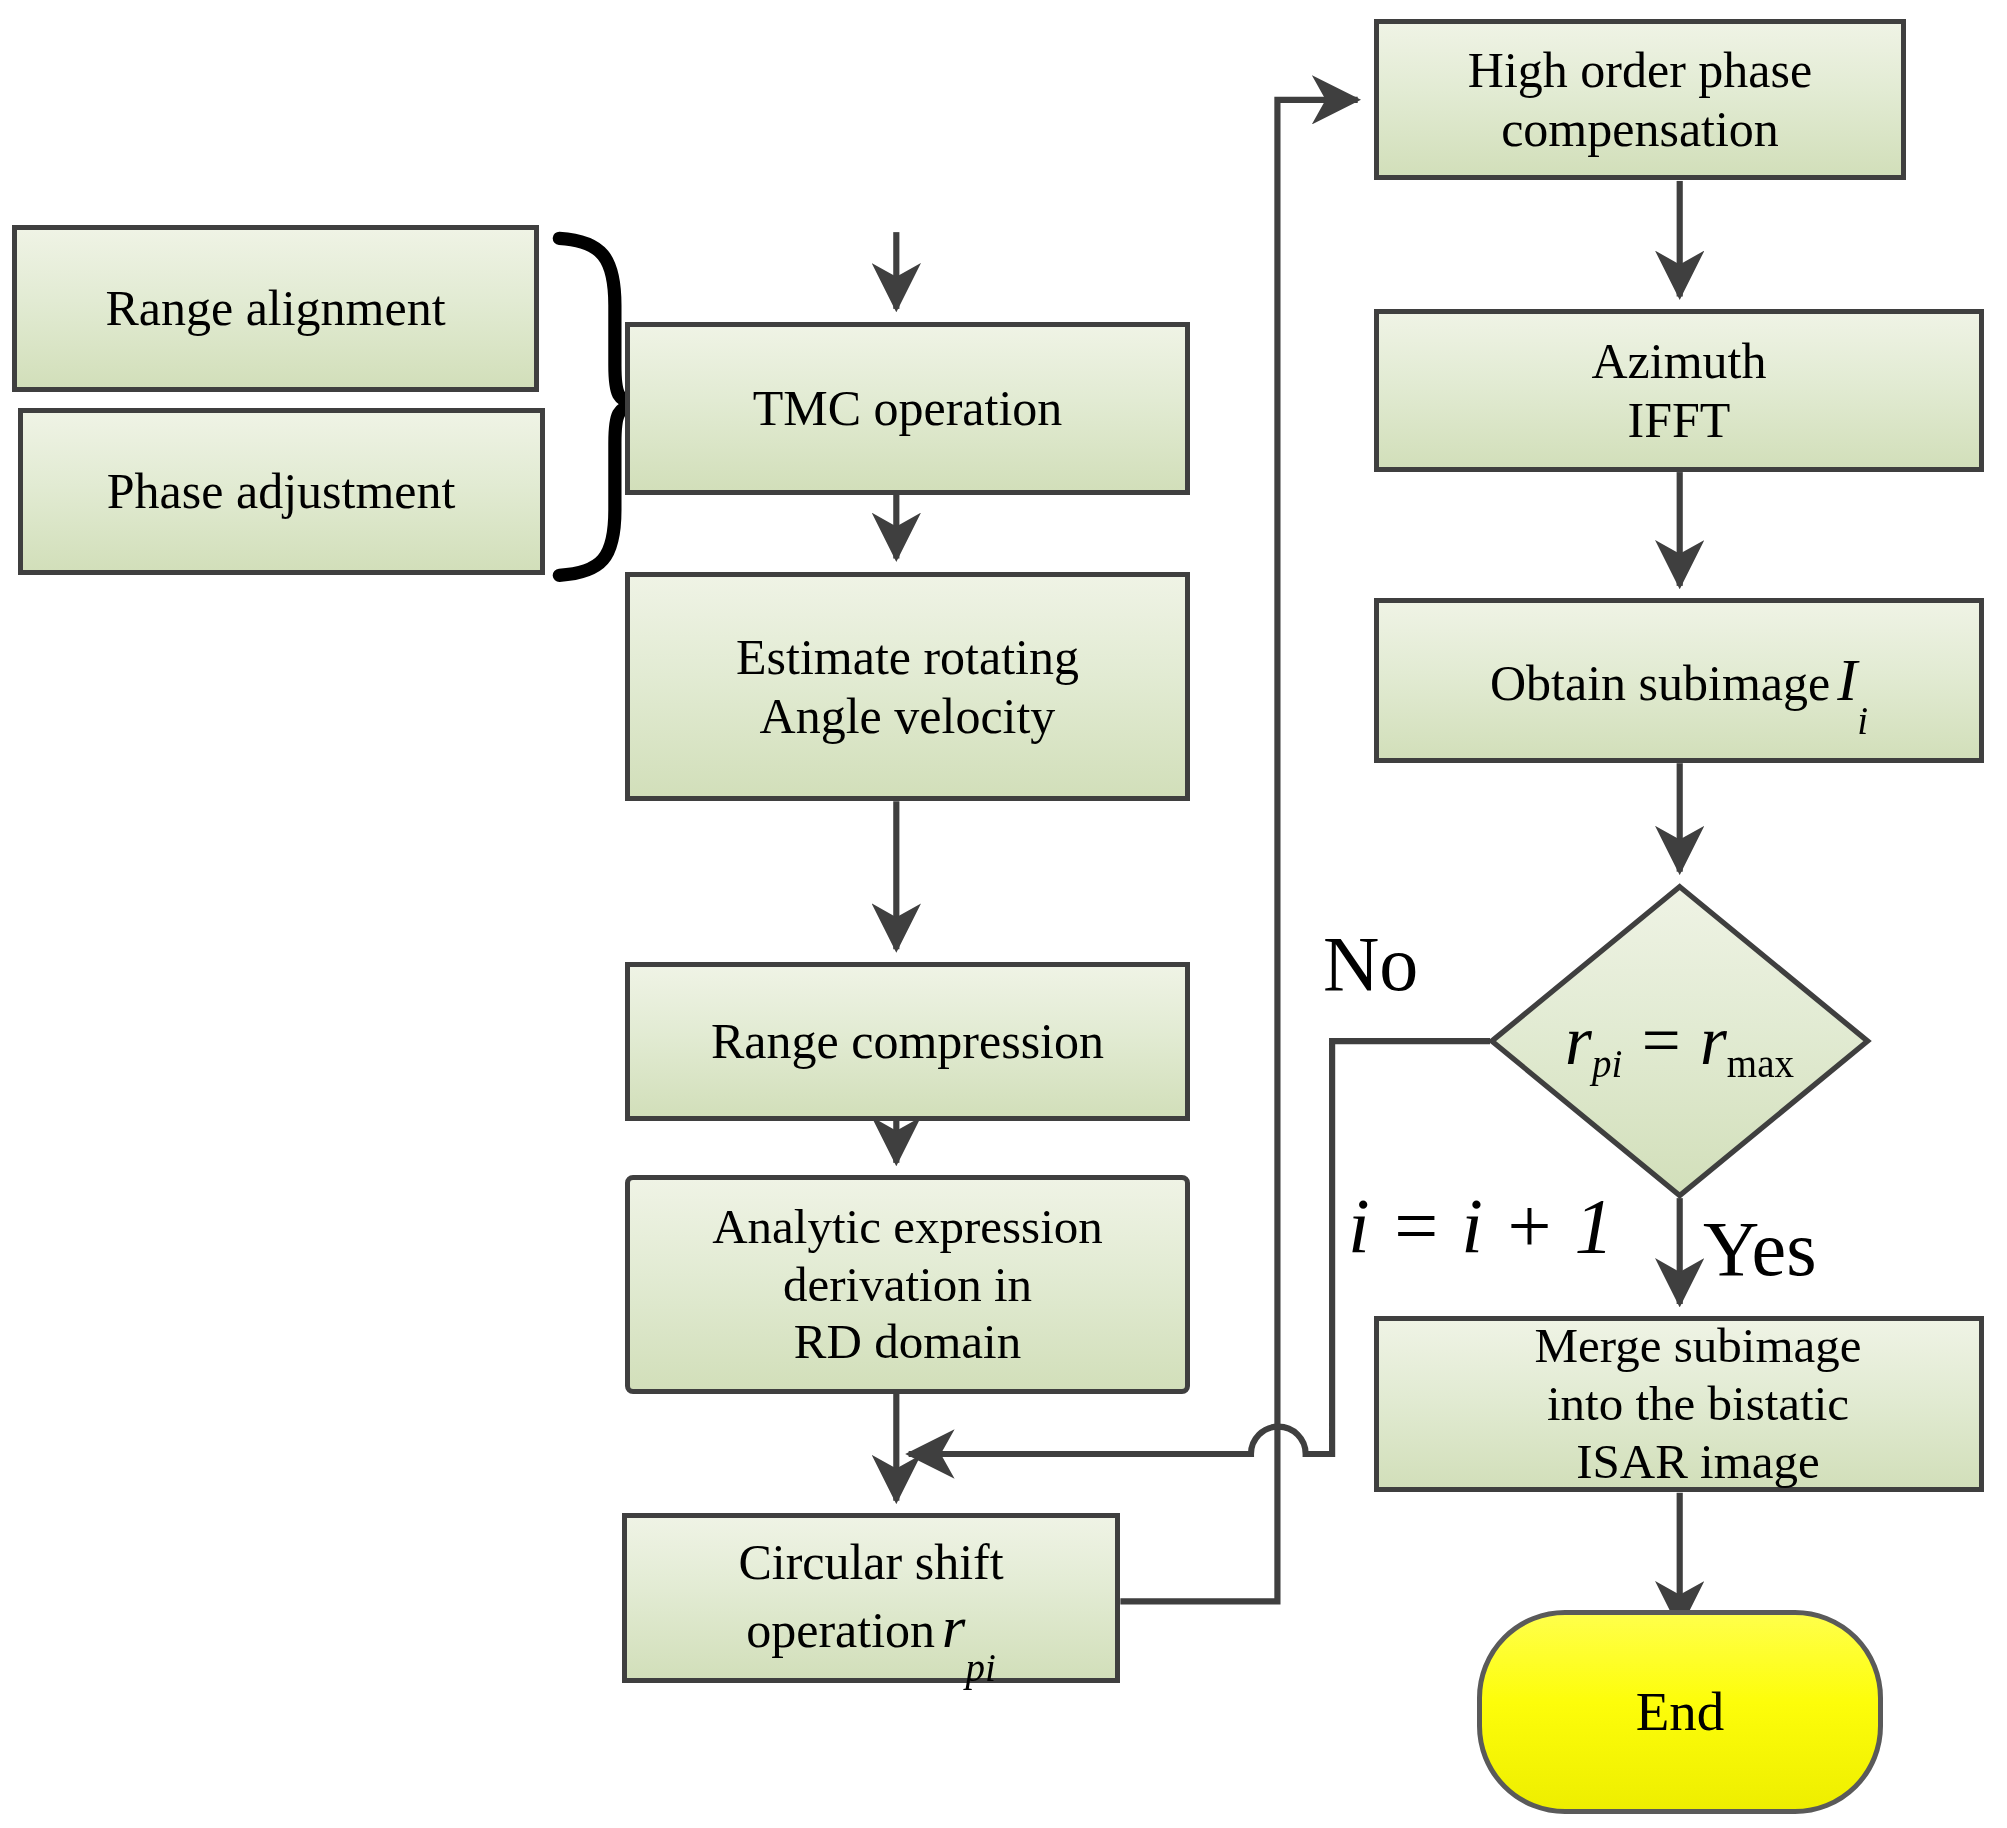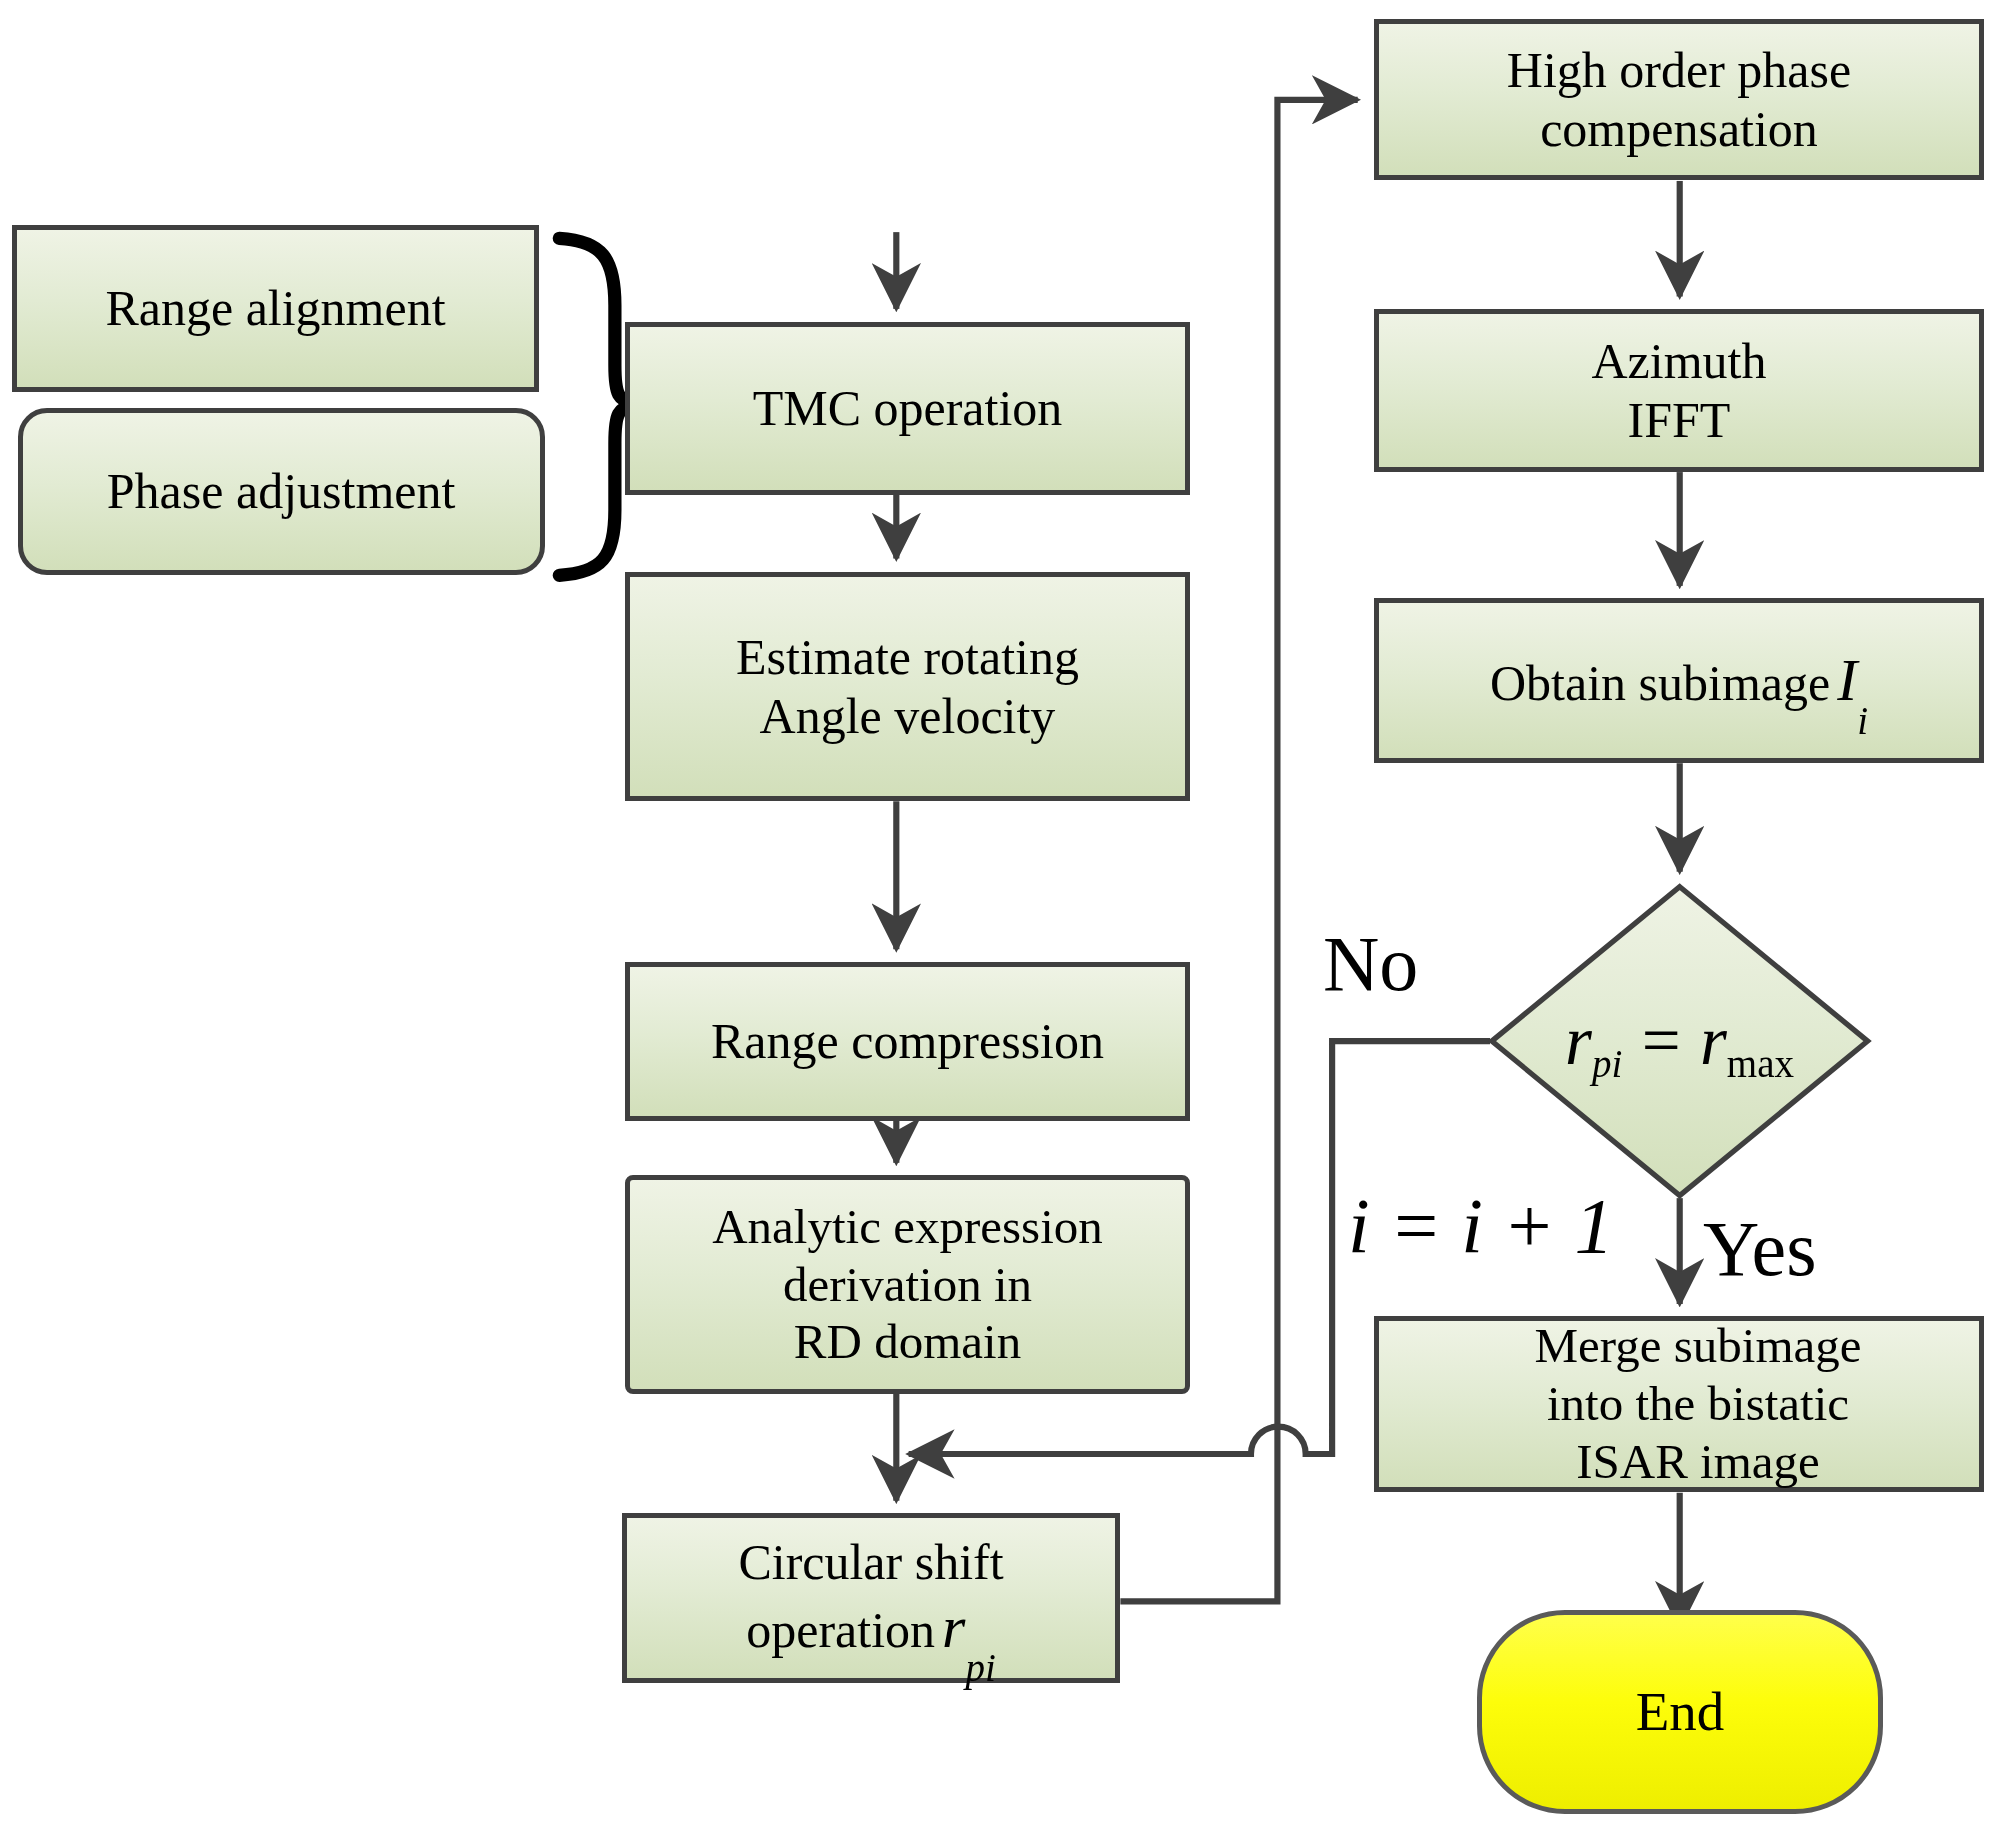--- a/index.html
+++ b/index.html
@@ -96,21 +96,21 @@
 
 
   <div class="node terminal" style="left:1477px; top:1610px; width:406px; height:204px;">
     <span class="ln">End</span>
   </div>
 
   <div class="node" style="left:12px; top:225px; width:527px; height:167px;">
     <span class="ln">Range alignment</span>
   </div>
 
-  <div class="node" style="left:17.6px; top:408px; width:527px; height:167px;border-radius:29px;">
+  <div class="node" style="left:17.6px; top:408px; width:527px; height:167px;">
     <span class="ln">Phase adjustment</span>
   </div>
 
   <div class="node" style="left:625px; top:322px; width:565px; height:173px;">
     <span class="ln">TMC operation</span>
   </div>
 
   <div class="node" style="left:625px; top:572px; width:565px; height:229px;">
     <span class="ln">Estimate rotating</span>
     <span class="ln">Angle velocity</span>
@@ -126,21 +126,21 @@
     <span class="ln">RD domain</span>
   </div>
 
   <div class="node" style="left:622px; top:1513px; width:498px; height:170px;">
     <span class="ln">Circular shift</span>
     <span class="ln">
       <span>operation</span><span class="bigsym">r</span><sub class="s">pi</sub>
     </span>
   </div>
 
-  <div class="node" style="left:1374px; top:19.4px; width:610px; height:161px;">
+  <div class="node" style="left:1374px; top:19.4px; width:532px; height:161px;">
     <span class="ln">High order phase</span>
     <span class="ln">compensation</span>
   </div>
 
   <div class="node" style="left:1374px; top:309px; width:610px; height:163px;">
     <span class="ln">Azimuth</span>
     <span class="ln">IFFT</span>
   </div>
 
   <div class="node" style="left:1374px; top:598px; width:610px; height:165px;">

